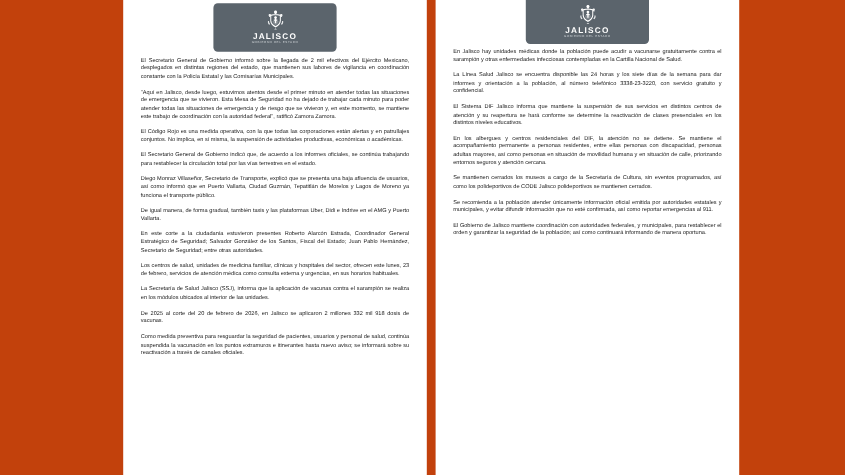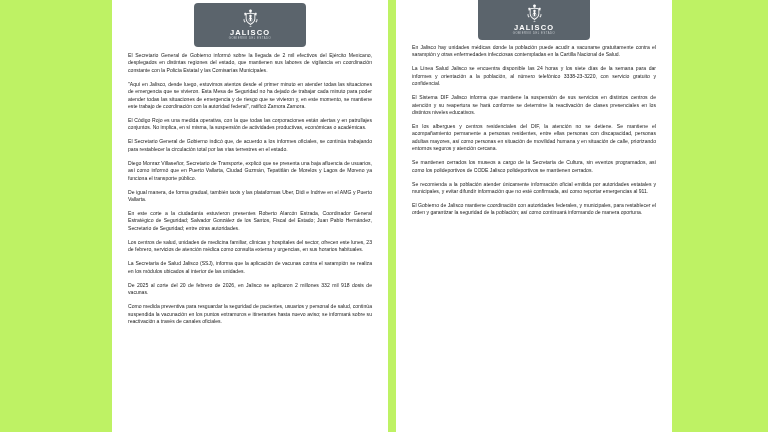--- a/index.html
+++ b/index.html
@@ -5,21 +5,21 @@
   * { margin:0; padding:0; box-sizing:border-box; }
   html, body {
     width:768px; height:432px;
     background:#ffffff;
     font-family:"Liberation Sans", sans-serif;
     overflow:hidden;
   }
   .sheet {
     position:relative;
     width:768px; height:432px;
-    background:#bef264;
+    background:#c2410c;
   }
 
   
   .page {
     position:absolute;
     top:0;
     height:432px;
     background:#ffffff;
   }
   .page-left  { left:112px;  width:276px; }

